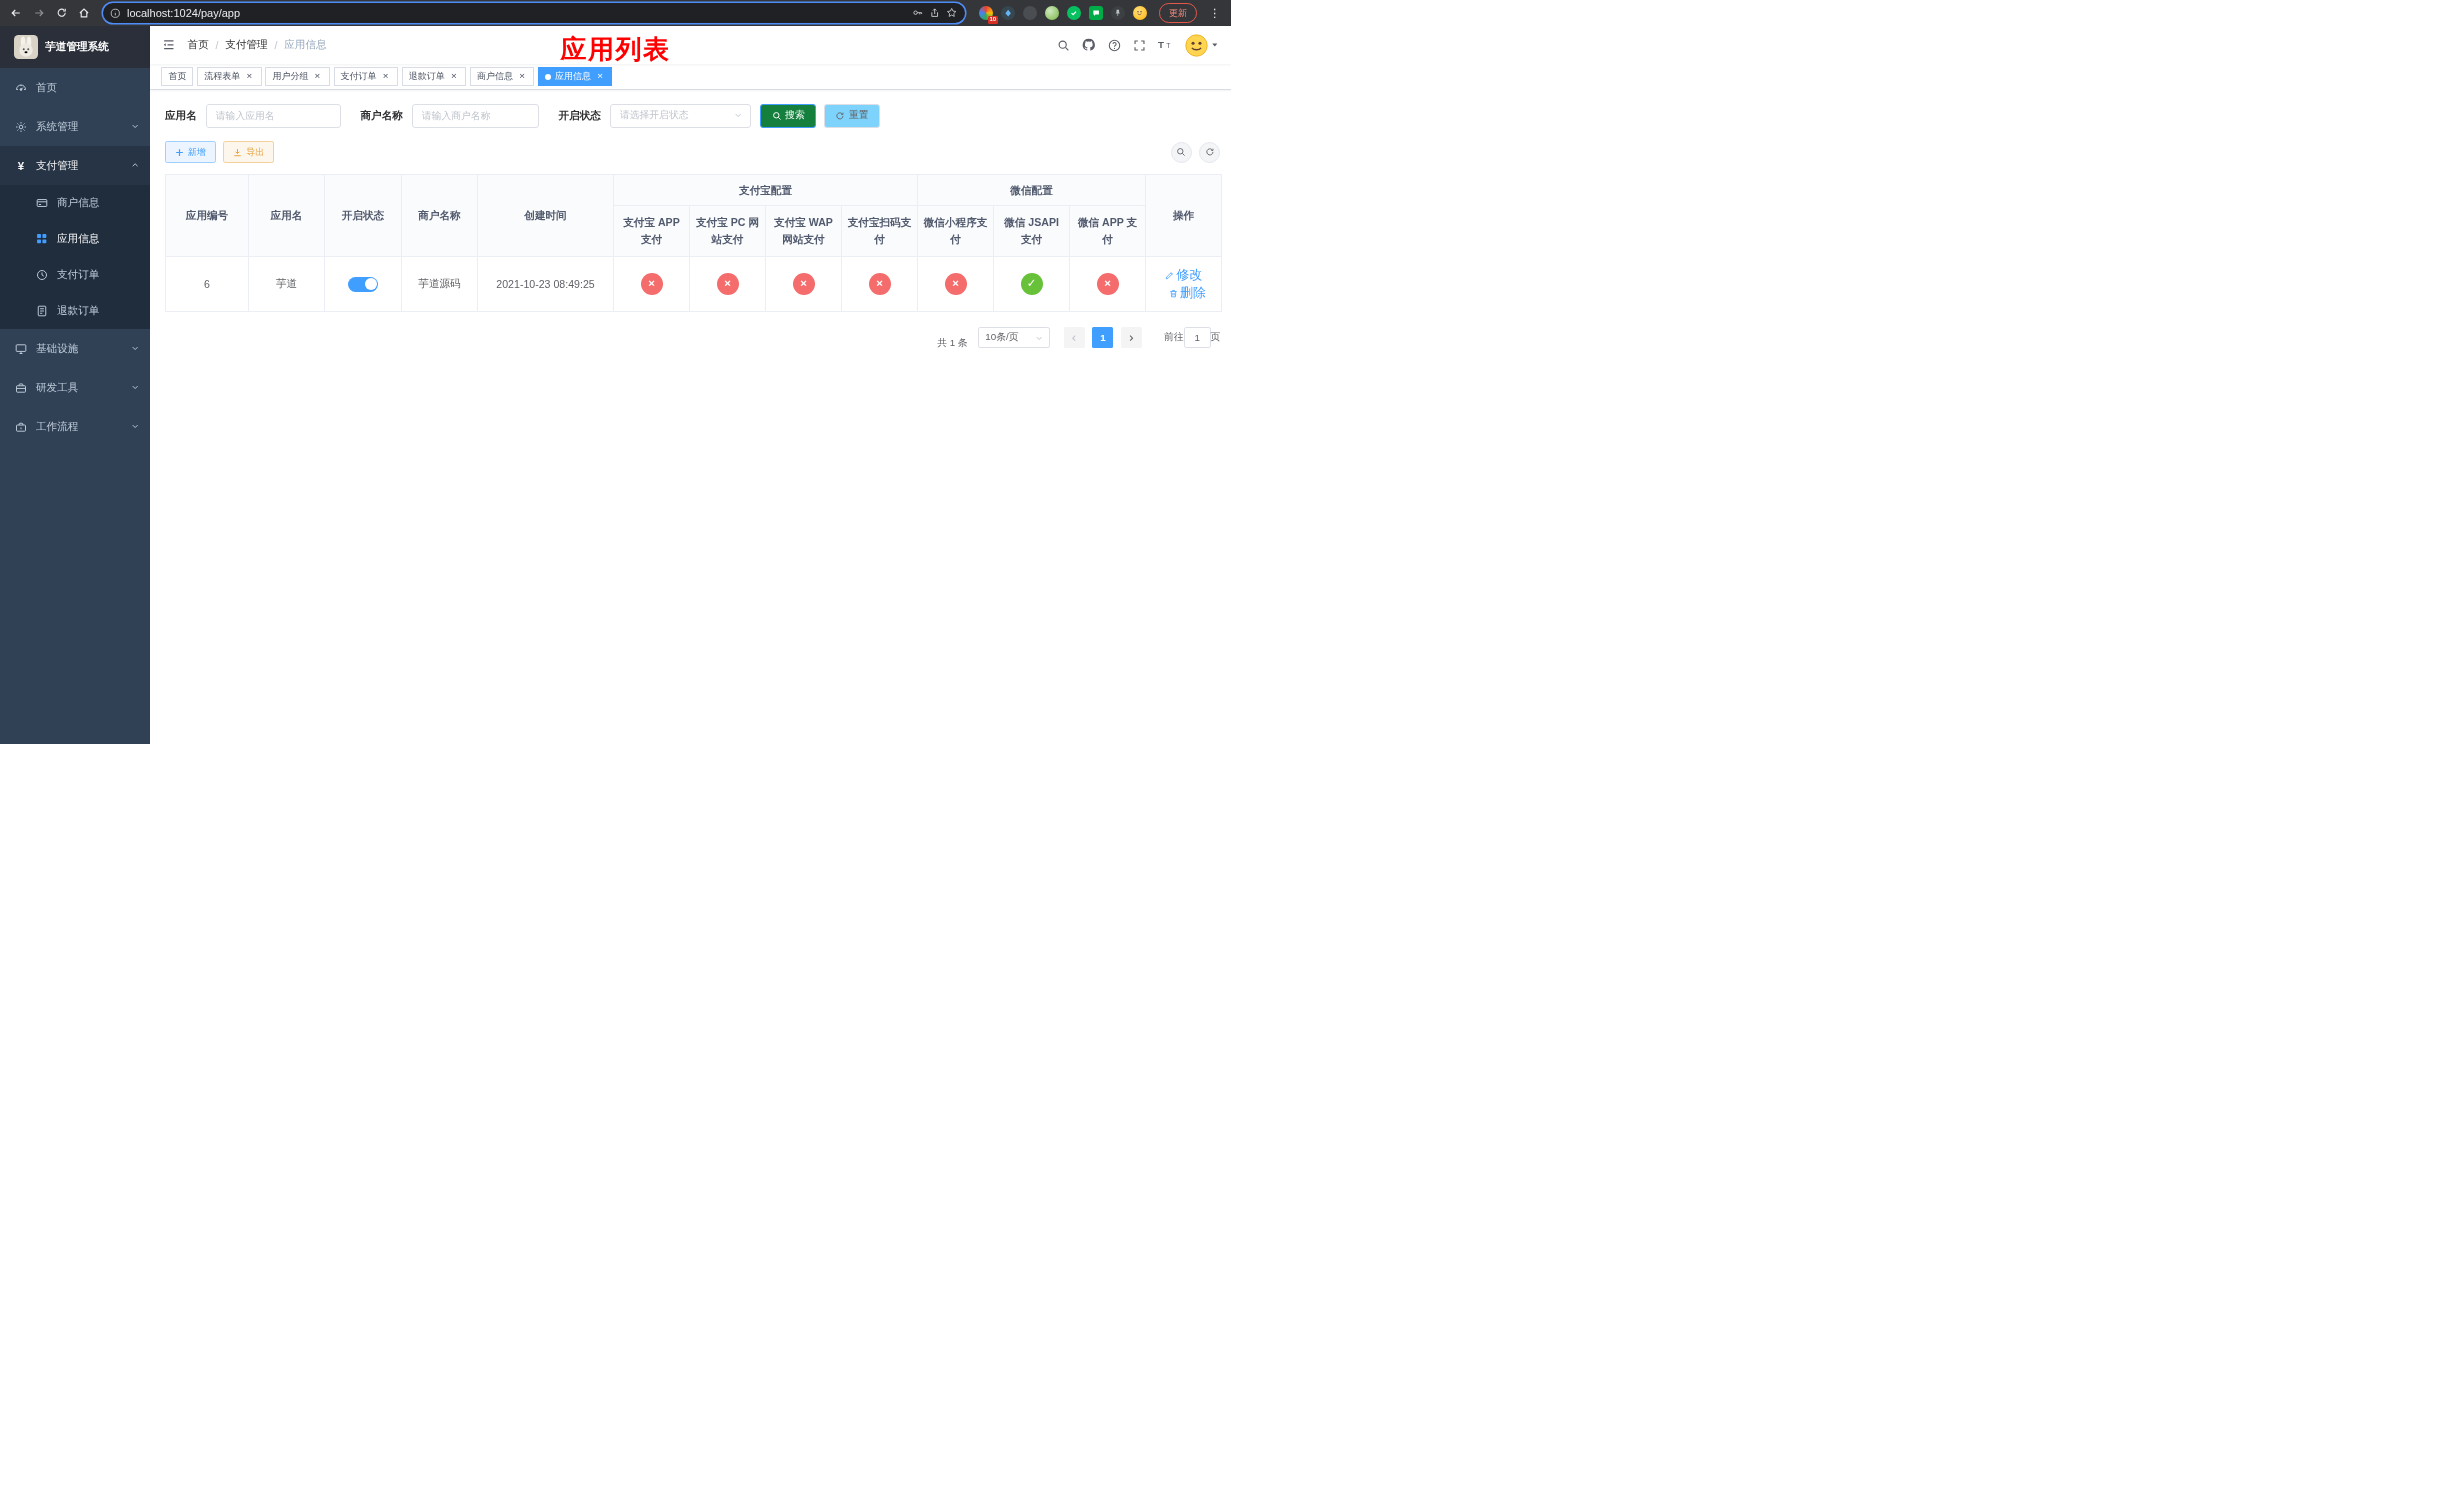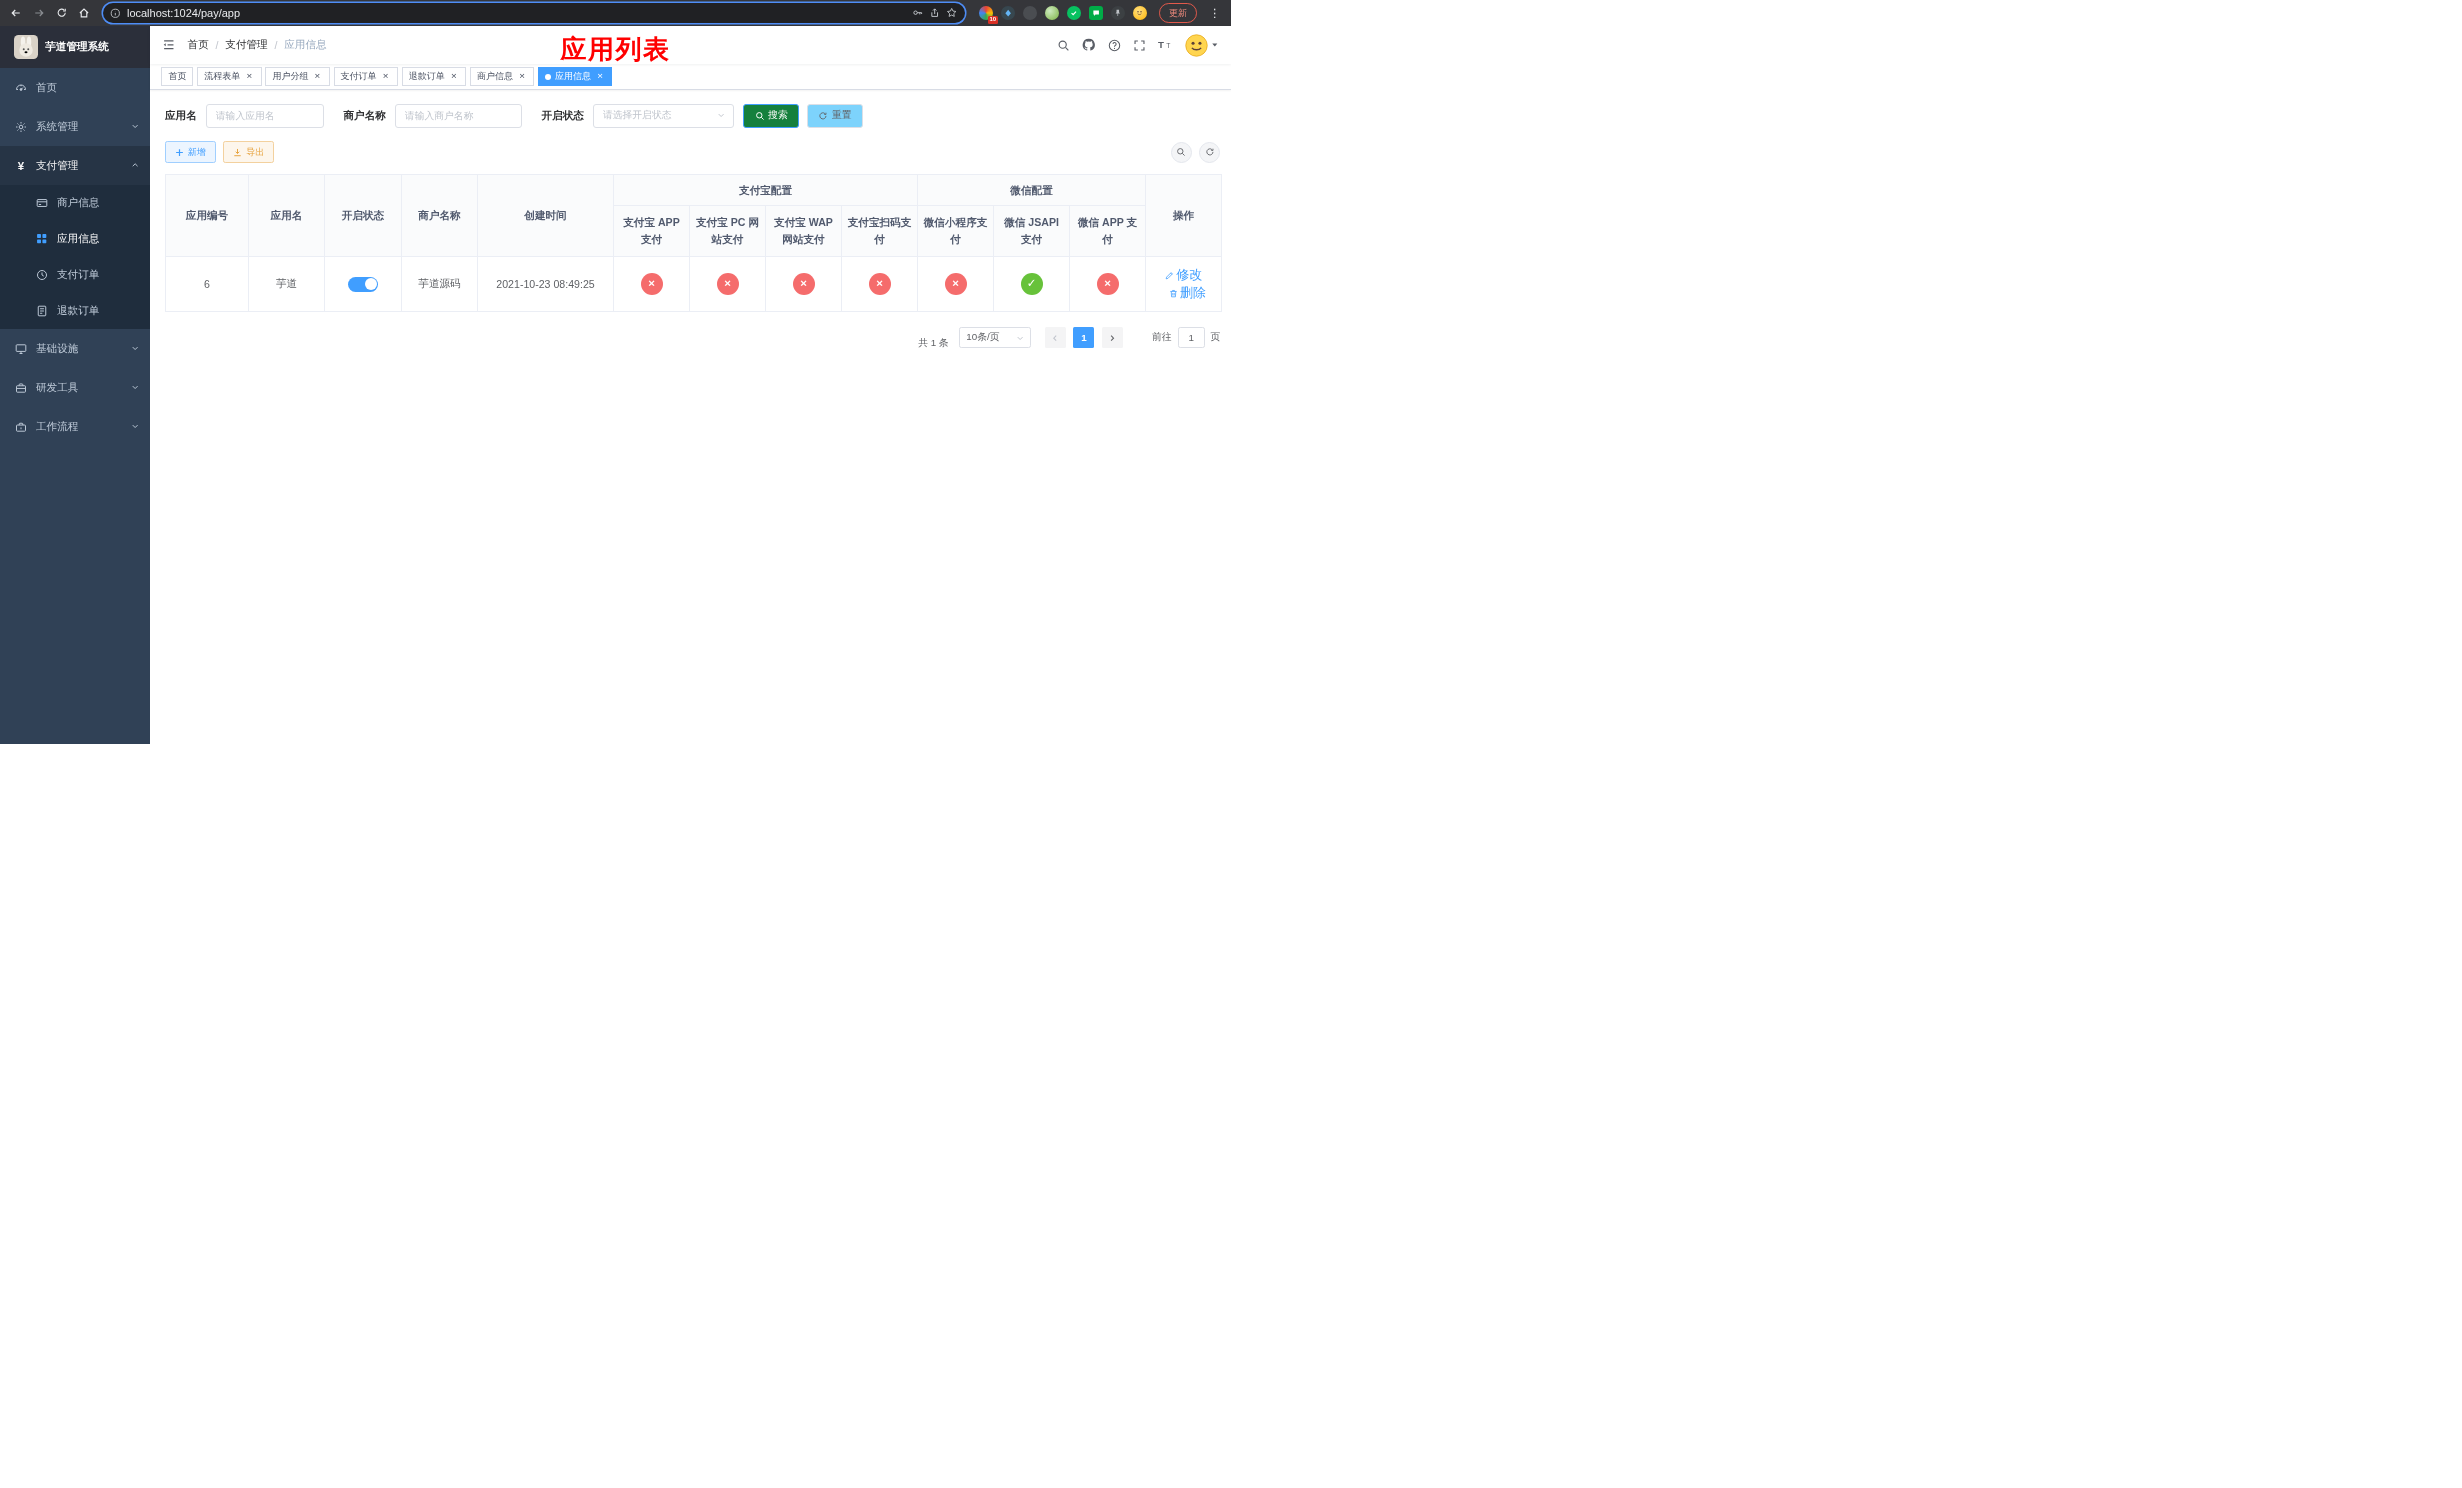--- a/index.html
+++ b/index.html
@@ -67,21 +67,21 @@
   .tag .close { font-size:9.8px; width:10.6px; height:10.6px; line-height:9.8px; text-align:center; border-radius:50%; }
 
   
   .app-main { flex:1; background:#fff; padding:13.6px 10.6px 0 15px; overflow:hidden; }
 
   .filter-bar { display:flex; align-items:center; margin-bottom:13.6px; }
   .filter-label { font-weight:700; font-size:10.6px; color:#303133; margin-right:9px; white-space:nowrap; }
   .gap-l { margin-left:19.7px; }
   .el-input { height:24px; border:0.8px solid #dcdfe6; border-radius:3px; padding:0 9px; font-size:9.8px; color:#606266; outline:none; background:#fff; }
   .el-input::placeholder { color:#bfc4cc; }
-  .w-app { width:118px; }
+  .w-app { width:135px; }
   .w-mch { width:127px; }
   .el-select { width:141px; height:24px; border:0.8px solid #dcdfe6; border-radius:3px; padding:0 7.6px 0 9px; display:flex; align-items:center; justify-content:space-between; color:#bfc4cc; font-size:9.8px; cursor:pointer; background:#fff; }
   .btn { height:24px; border-radius:3px; font-size:9.8px; display:inline-flex; align-items:center; gap:3.8px; padding:0 10.6px; cursor:pointer; border:0.8px solid transparent; white-space:nowrap; }
   .btn-primary { background:#15803d; border-color:#409eff; color:#fff; margin-left:9px; }
   .btn-default { background:#7dd3fc; border-color:#dcdfe6; color:#606266; margin-left:7.6px; }
 
   .toolbar-row { display:flex; align-items:center; margin-bottom:10.6px; }
   .btn-sm { height:22px; font-size:9px; padding:0 9px; border-radius:2.3px; }
   .btn-plain-primary { background:#ecf5ff; border-color:#a0cfff; color:#409eff; }
   .btn-plain-warning { background:#fdf6ec; border-color:#f3d19e; color:#e6a23c; margin-left:7.6px; }
@@ -106,21 +106,21 @@
   
   .pagination { display:flex; align-items:center; justify-content:flex-end; margin:13.6px 0; font-size:9.8px; color:#606266; }
   .pg-total { margin-right:10.6px;margin-top:11px; }
   .page-size { width:72px; height:21px; border:0.8px solid #dcdfe6; border-radius:2.3px; display:flex; align-items:center; justify-content:space-between; padding:0 6px; color:#606266; cursor:pointer; background:#fff; }
   .page-btn { min-width:21px; height:21px; background:#f4f4f5; color:#606266; border-radius:1.5px; display:flex; align-items:center; justify-content:center; cursor:pointer; }
   .page-btn.disabled { color:#c0c4cc; cursor:default; }
   .page-btn.active { background:#409eff; color:#fff; font-weight:700; }
   .pg-prev { margin-left:13.6px; }
   .pg-num { margin-left:7.6px; }
   .pg-next { margin-left:7.6px; }
-  .goto-wrap { display:flex; align-items:center; gap:6px; margin-left:29px; }
+  .goto-wrap { display:flex; align-items:center; gap:0; margin-left:22px; }
   .goto-input { width:27px; height:21px; border:0.8px solid #dcdfe6; border-radius:2.3px; text-align:center; font-size:9.8px; color:#606266; outline:none; }
 </style>
 </head>
 <body>
 
 <div class="browser-bar">
   <div class="nav-btn">
     <svg width="12" height="12" viewBox="0 0 16 16" fill="none" stroke="currentColor" stroke-width="1.6">
         <path d="M13 8H3M7 4L3 8l4 4"></path>
       </svg>

